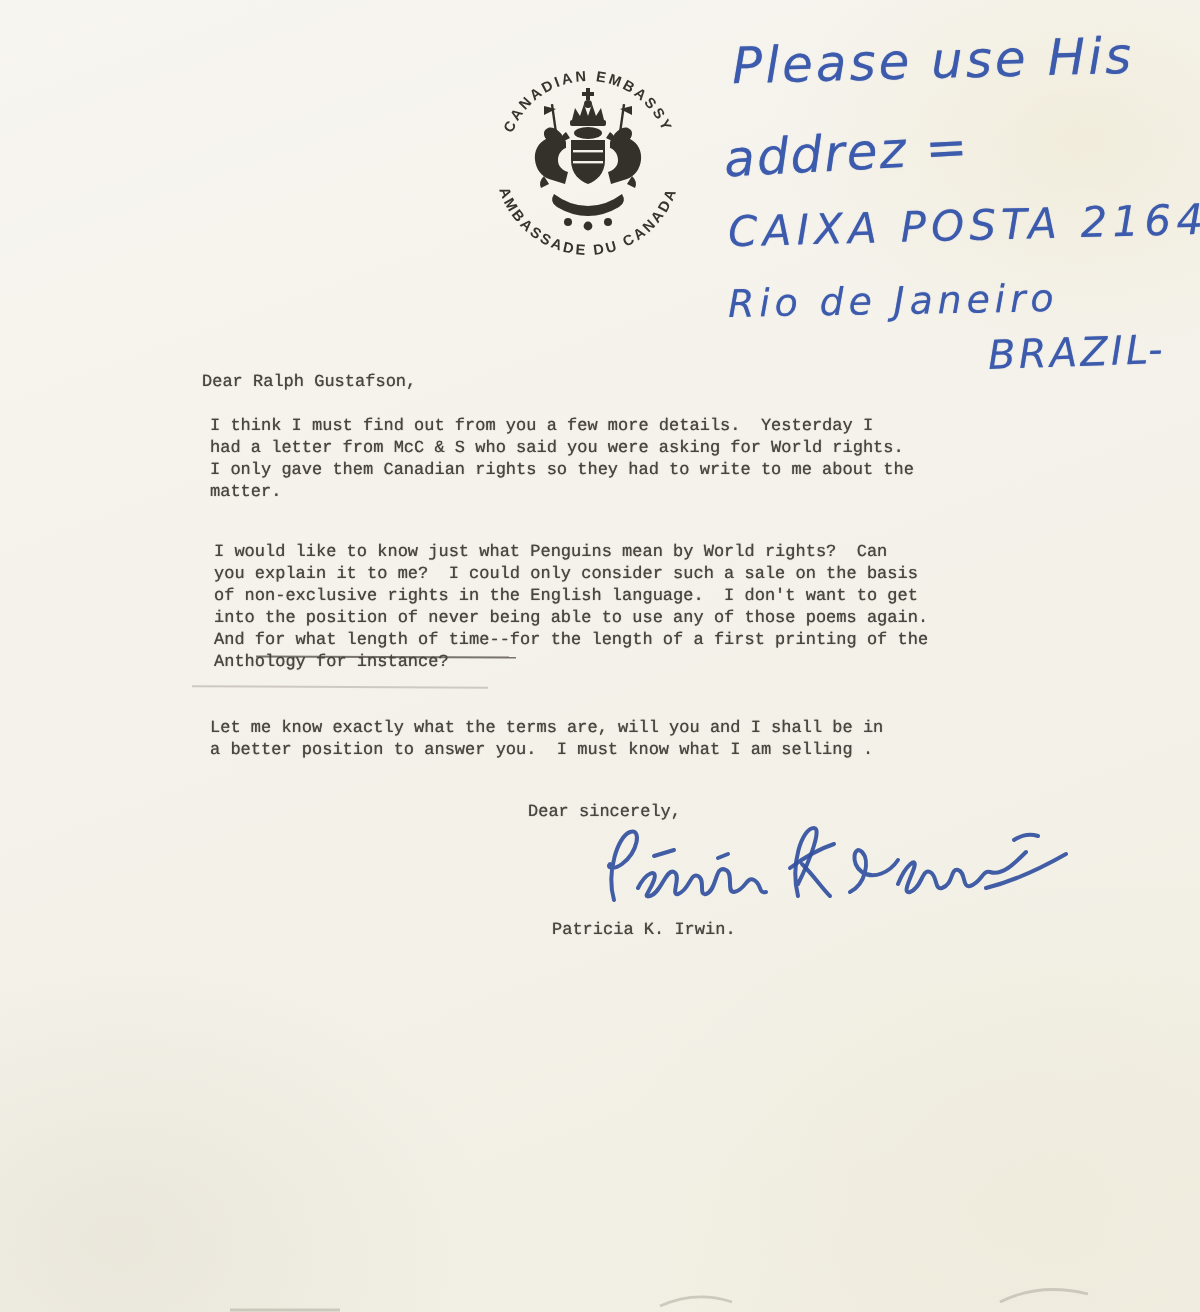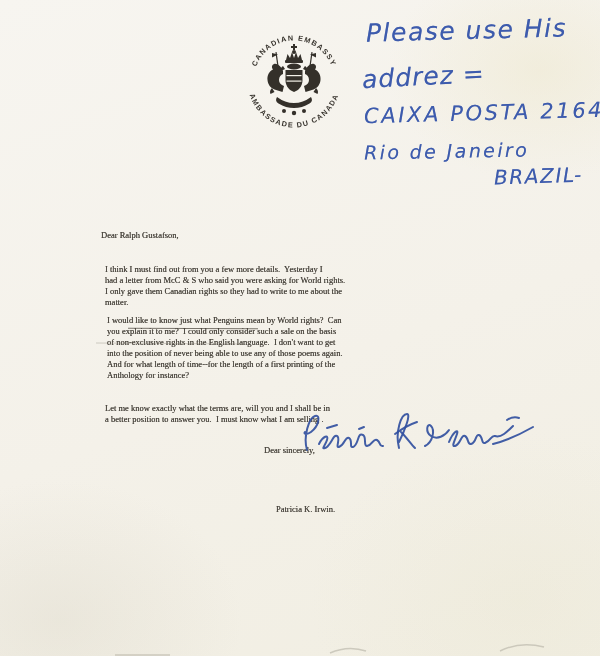--- a/index.html
+++ b/index.html
@@ -12,29 +12,28 @@
     position:absolute;inset:0;
     background:
       radial-gradient(220px 160px at 540px 70px, rgba(235,228,196,.40), rgba(235,228,196,0) 70%),
       radial-gradient(260px 200px at 60px 620px, rgba(214,209,194,.30), rgba(214,209,194,0) 70%),
       radial-gradient(300px 240px at 520px 600px, rgba(232,228,205,.30), rgba(232,228,205,0) 70%),
       linear-gradient(160deg,#f7f5f0 0%,#f4f1e9 55%,#f1eee2 100%);
   }
   
   .typed{
     position:absolute;
-    font-family:Liberation Serif, serif;
+    font-family:Liberation Mono, monospace;
     font-size:8.5px;line-height:11px;white-space:pre;
     color:#4a463f;
     text-shadow:0 0 .45px rgba(60,55,47,.85);
     letter-spacing:0;
-    margin-top:44px;
   }
   .salutation{left:101px;top:186px;}
-  .para1{left:105px;top:220px;}
+  .para1{left:105px;top:208px;}
   .para2{left:107px;top:271px;}
   .para3{left:105px;top:359px;}
   .closing{left:264px;top:401px;}
   .typed-name{left:276px;top:460px;}
   
   .underline-mark{
     position:absolute;left:128px;top:328px;width:130px;height:1px;
     background:rgba(72,66,58,.72);transform:rotate(.2deg);
   }
   .crease-mark{

